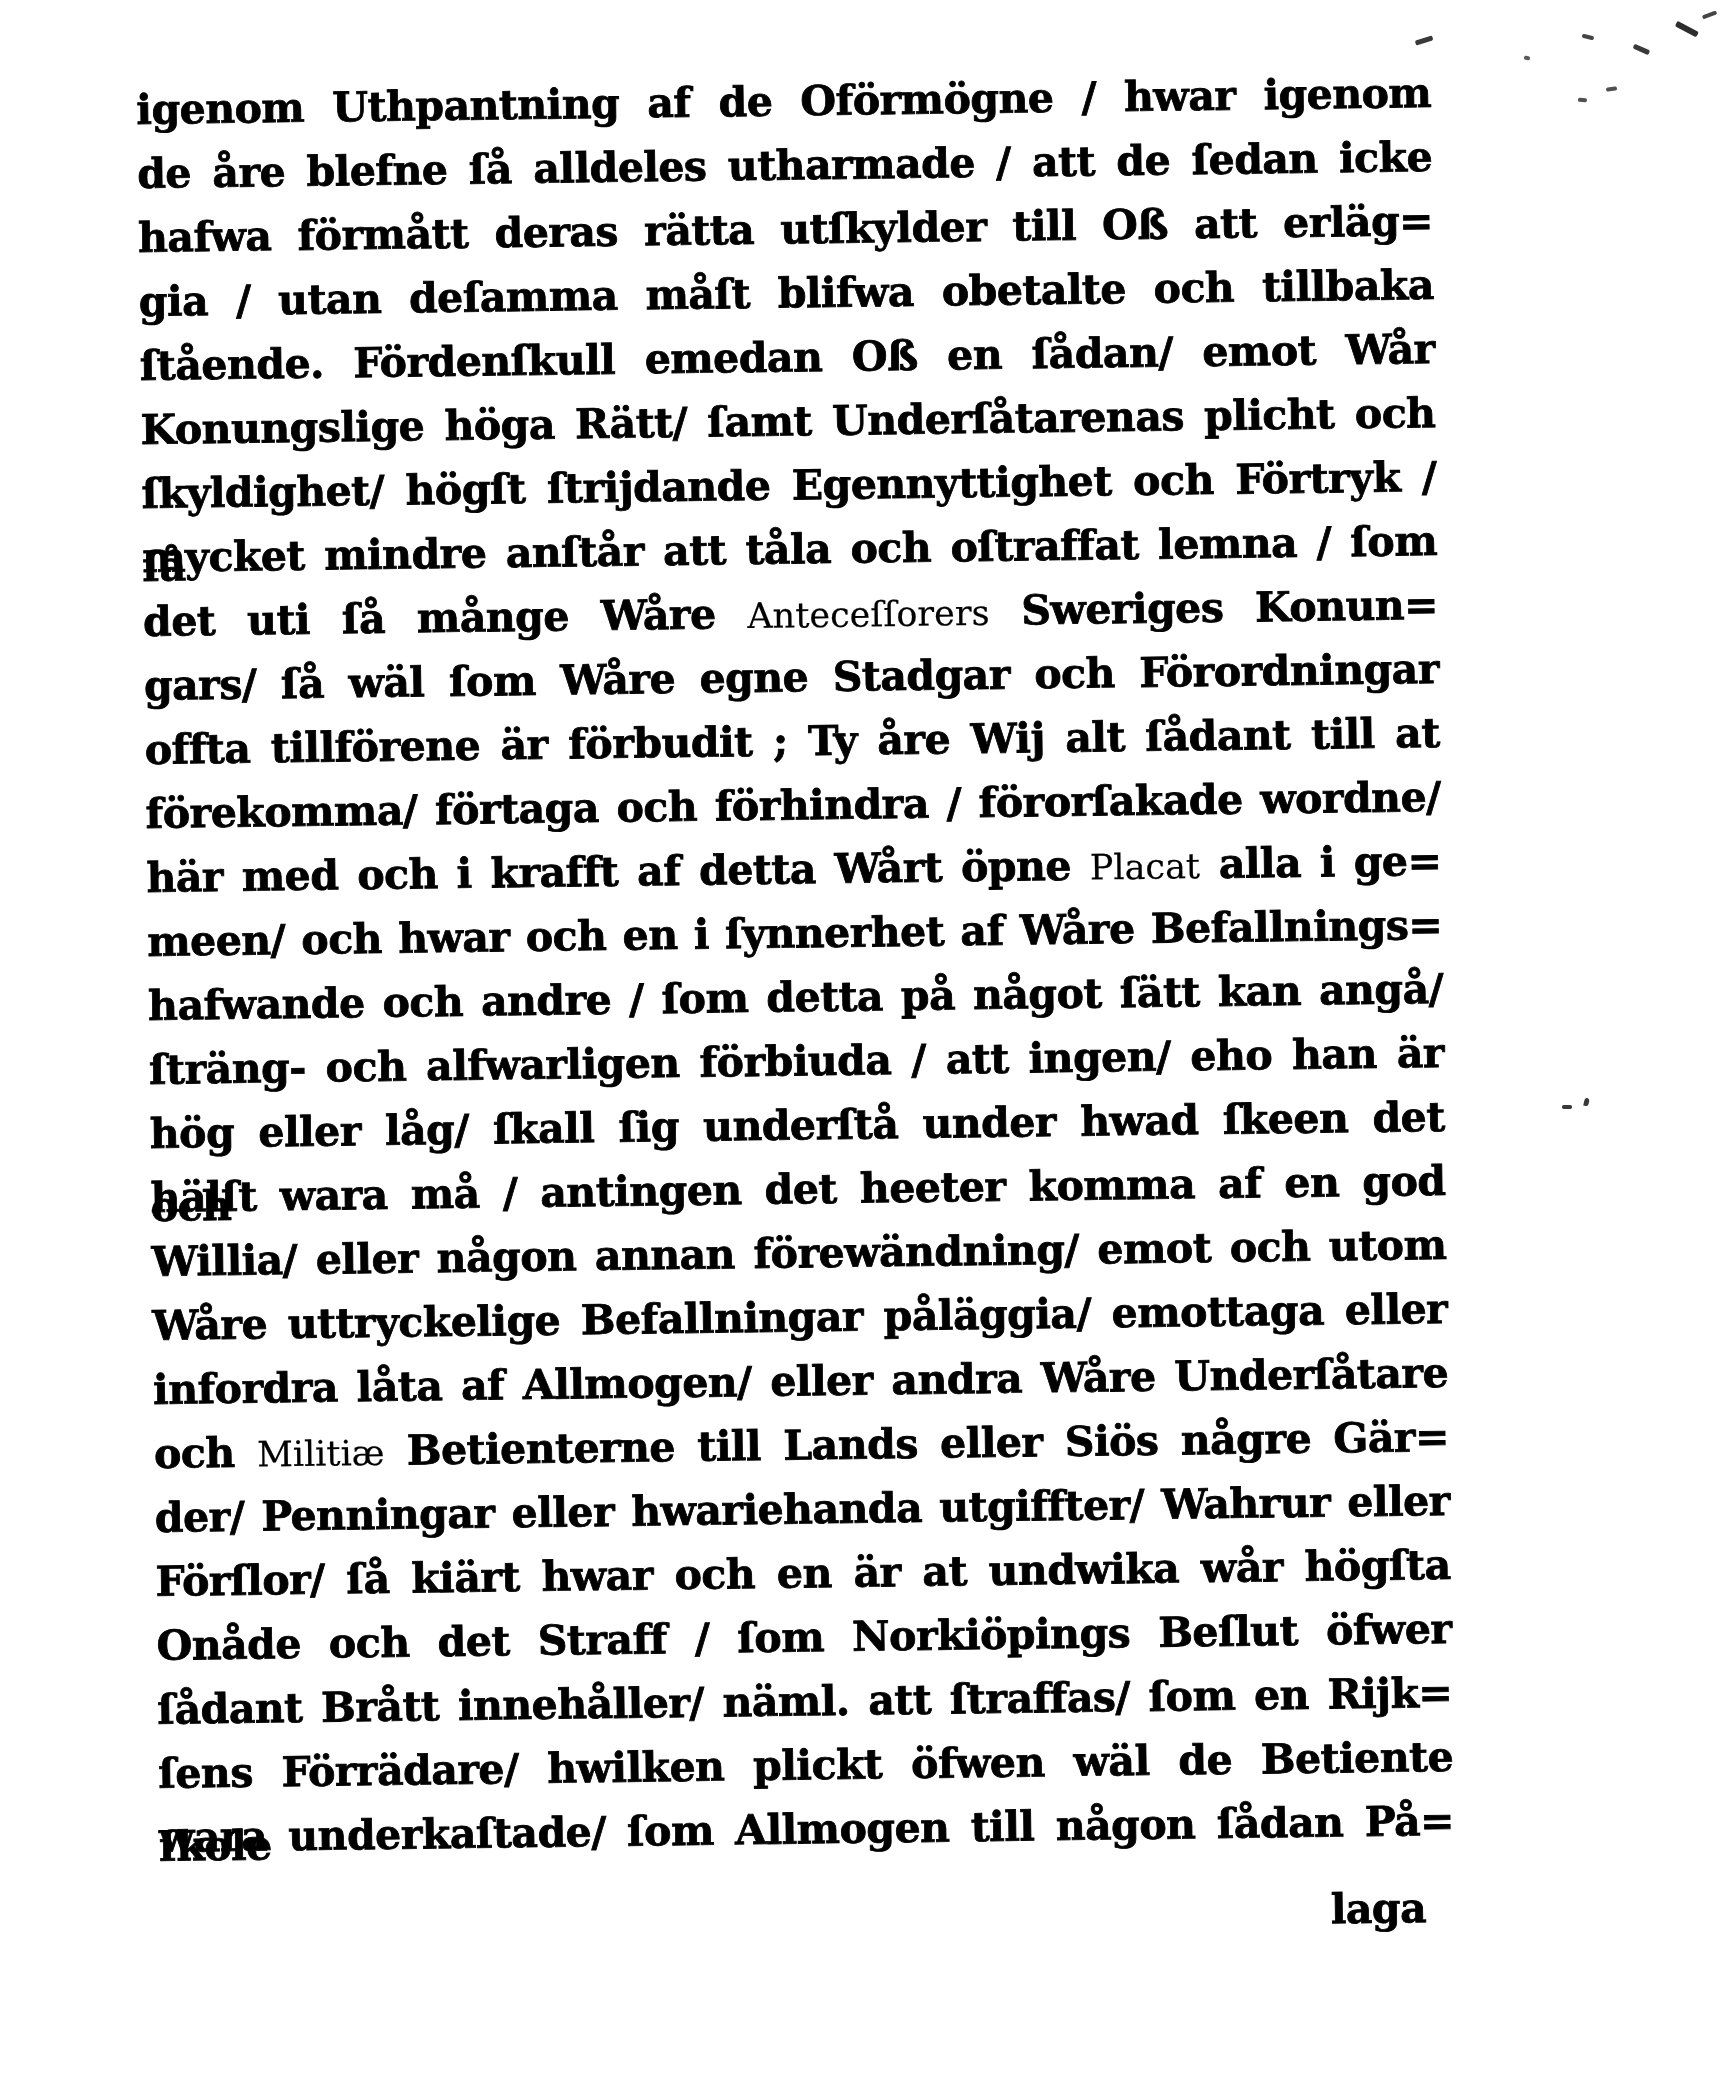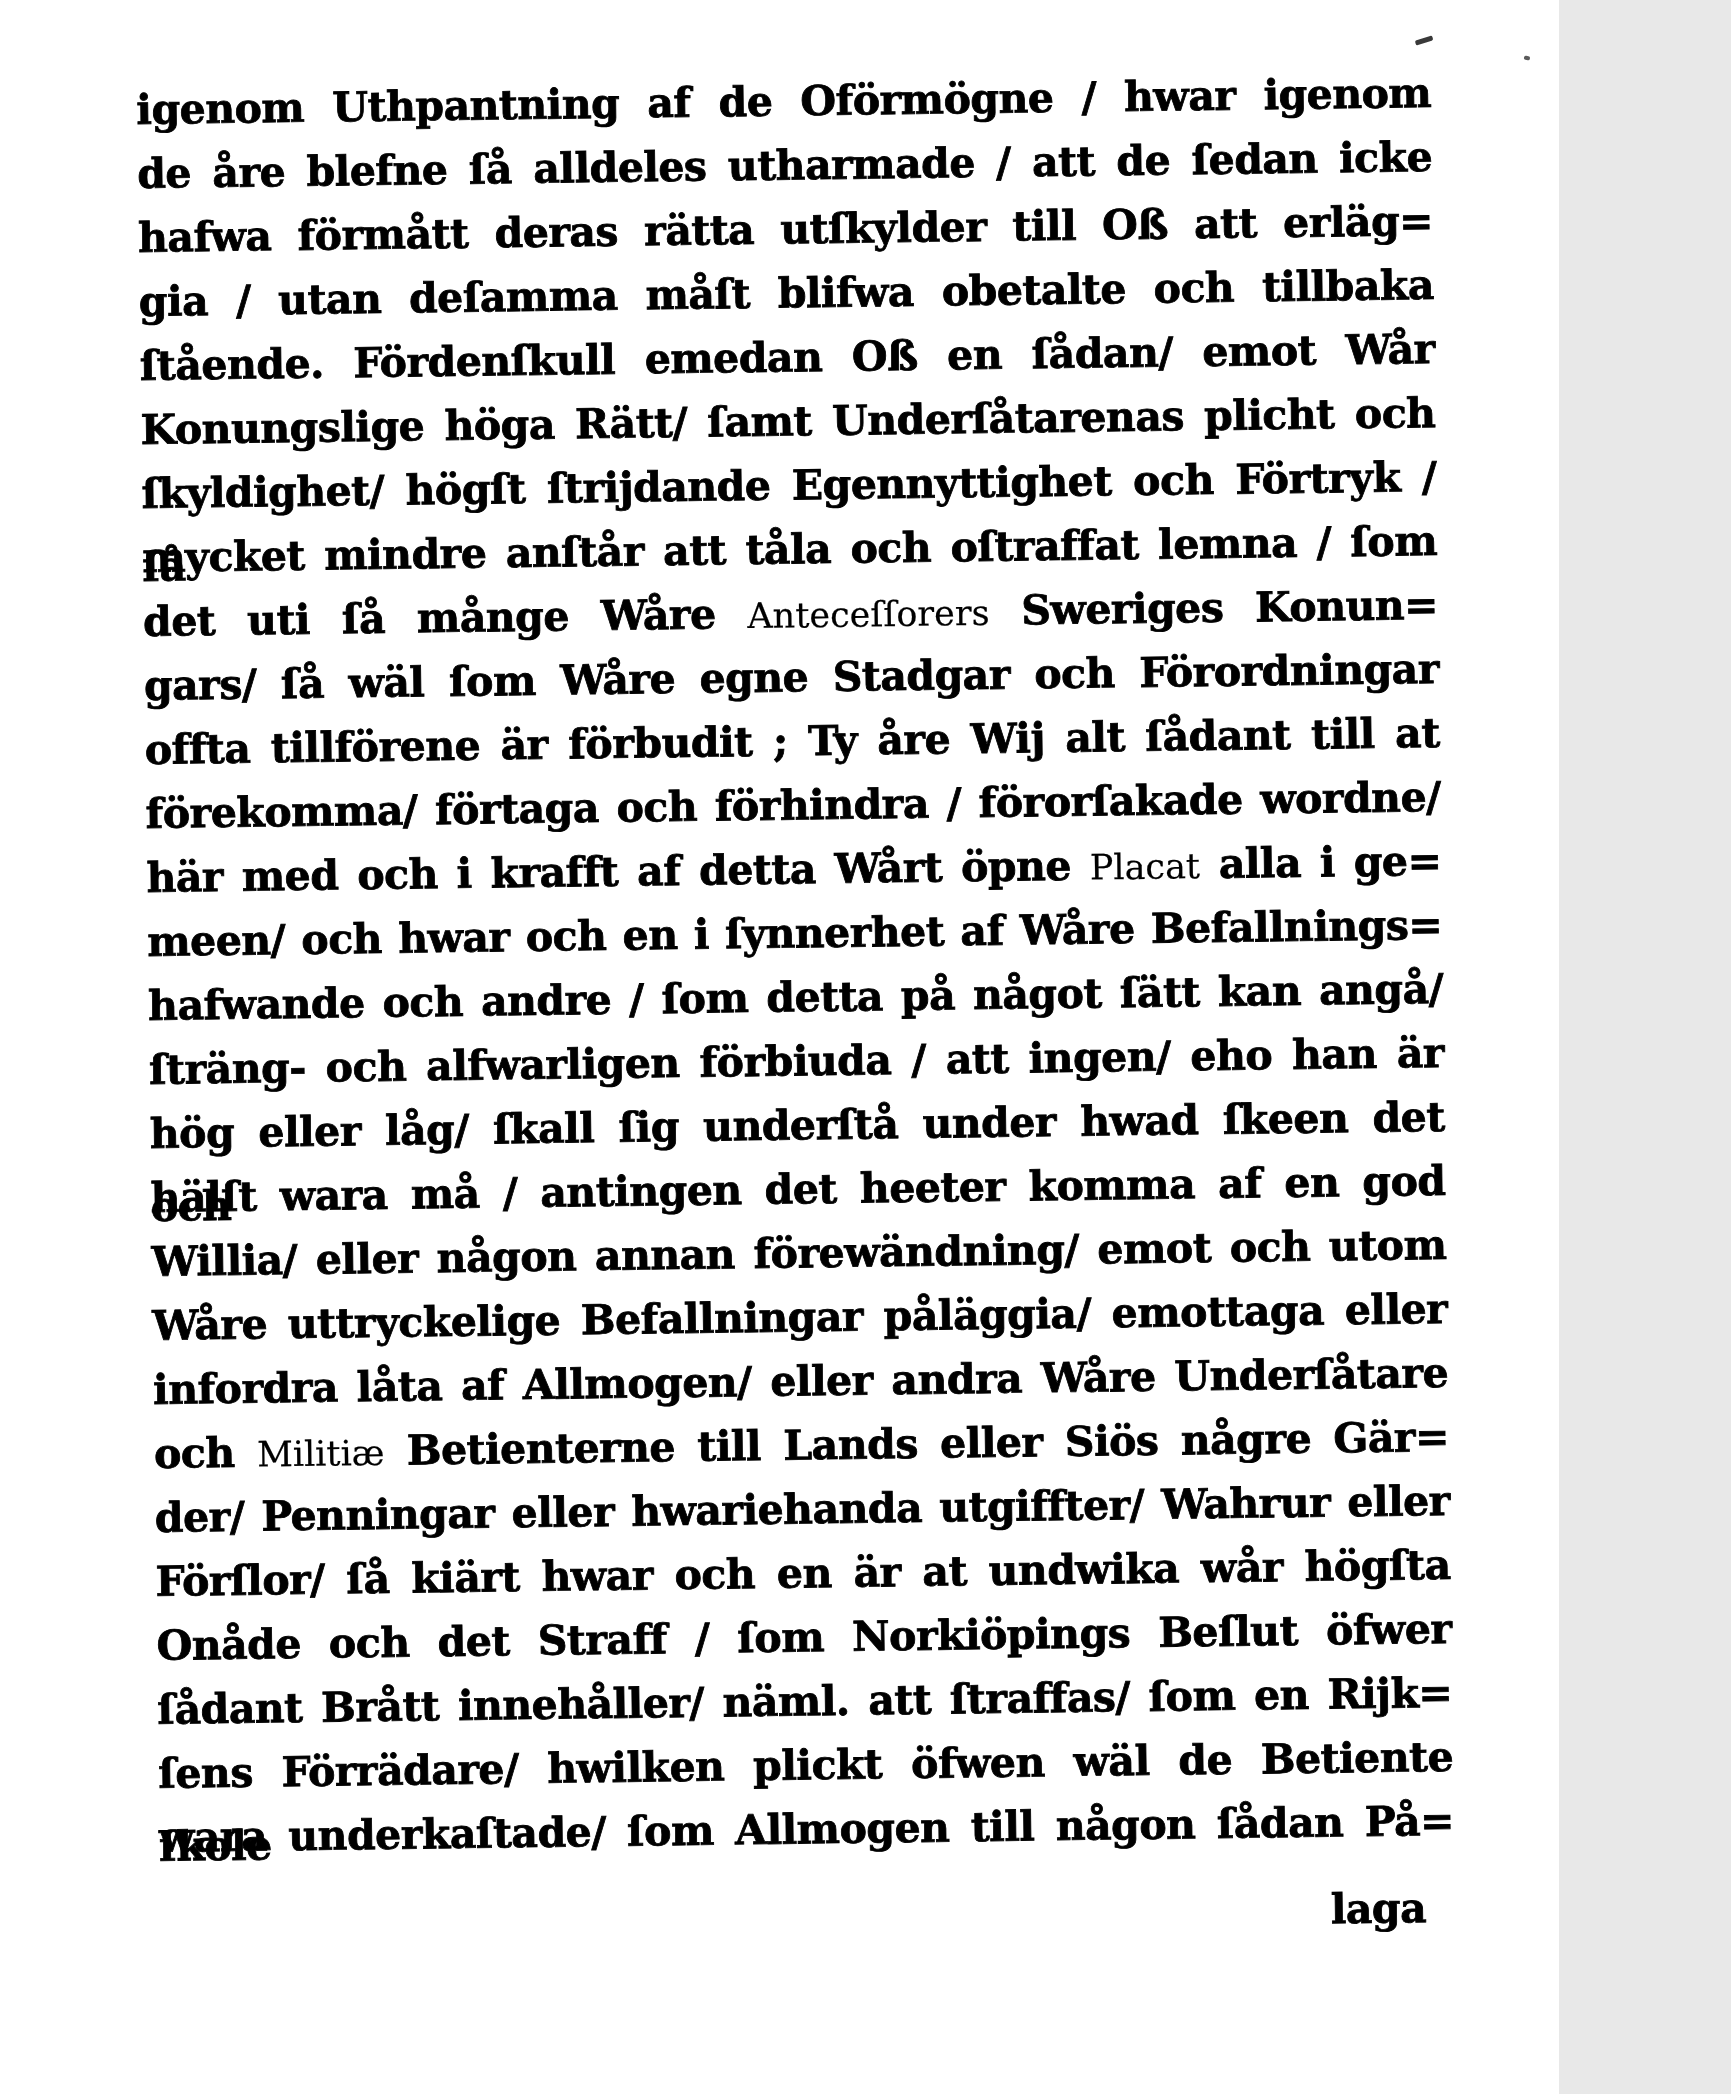--- a/index.html
+++ b/index.html
@@ -1,18 +1,18 @@
 <!DOCTYPE html>
 <html style="font-size:14.5px"><head>
 <meta charset="utf-8">
 <style>
   html, body { margin: 0; padding: 0; background: #e8e8e8; }
   .page {
     position: relative;
-    width: 1559px;
+    width: 1731px;
     height: 2095px;
     background: #ffffff;
     overflow: hidden;
     color: #000000;
   }
   .text-block {
     position: absolute;
     left: 136px;
     top: 78px;
     width: 1295px;

